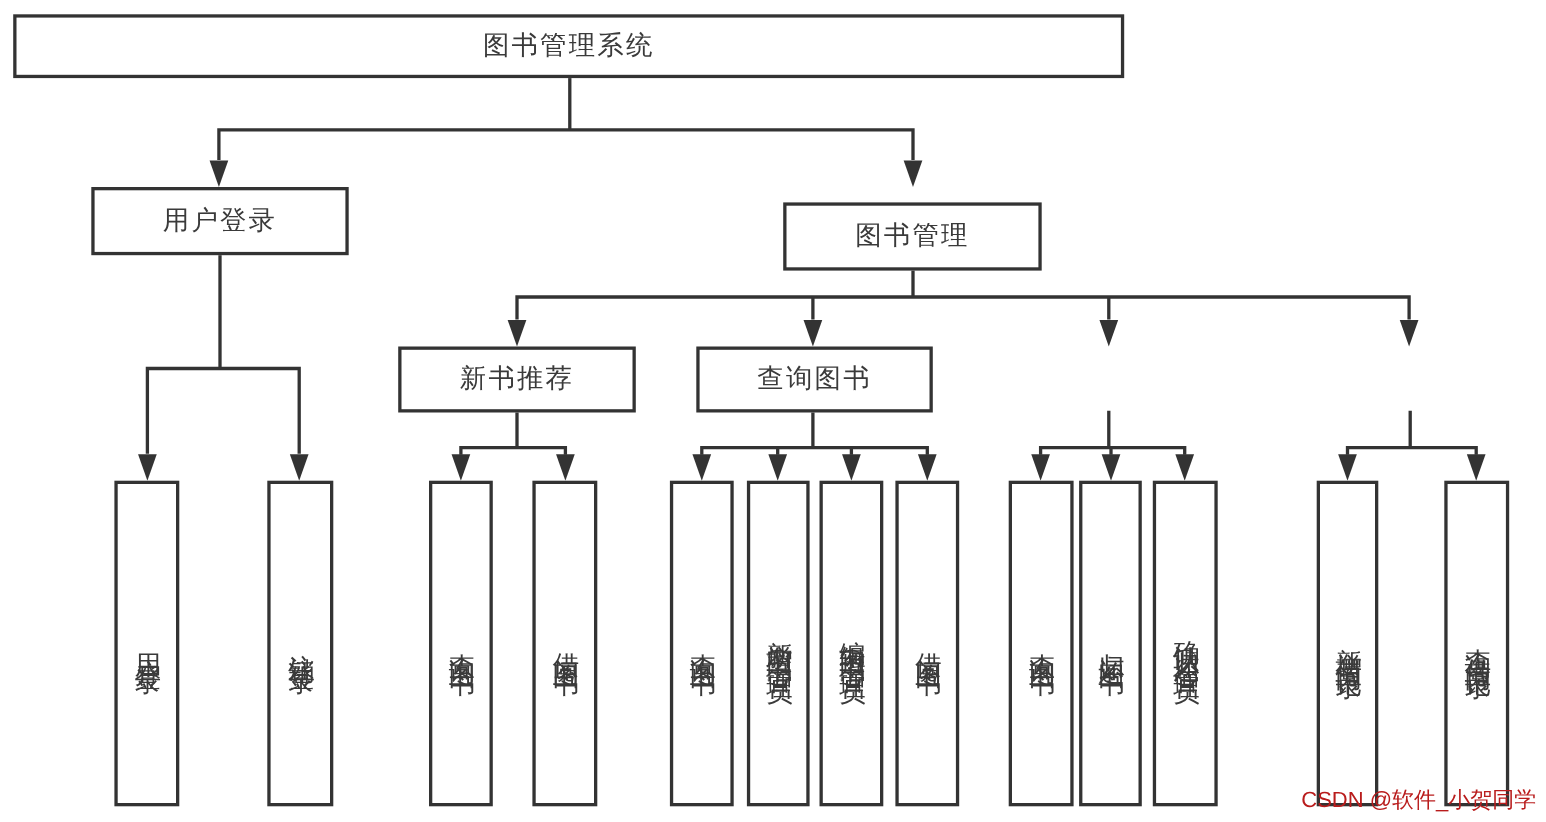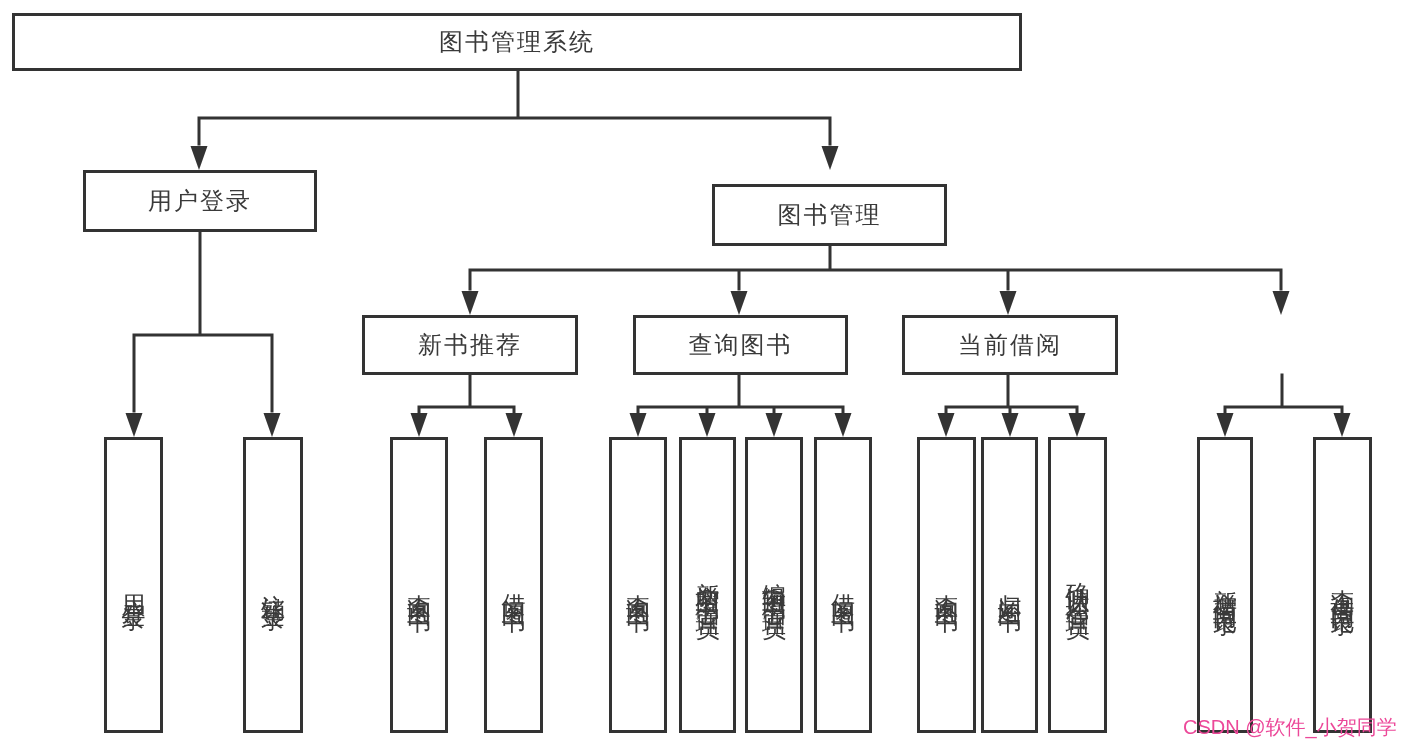--- a/index.html
+++ b/index.html
@@ -38,21 +38,21 @@
     text-orientation: mixed;
     letter-spacing: 5px;
     white-space: normal;
     line-height: 1;
   }
   .watermark {
     position: absolute;
     left: 1183px;
     top: 714px;
     font-size: 20px;
-    color: #ec4899;
+    color: #b91c1c;
     white-space: nowrap;
     z-index: 5;
   }
 </style>
 </head>
 <body>
 
 <div class="canvas">
 
   <svg class="connectors" viewBox="0 0 1405 747" xmlns="http://www.w3.org/2000/svg">
@@ -97,23 +97,20 @@
   <div class="box" style="left:712px; top:184px; width:235px; height:62px;">
     <span class="label">图书管理</span>
   </div>
 
   <div class="box" style="left:362px; top:315px; width:216px; height:60px;">
     <span class="label">新书推荐</span>
   </div>
   <div class="box" style="left:633px; top:315px; width:215px; height:60px;">
     <span class="label">查询图书</span>
   </div>
-  <div class="box" style="left:902px; top:315px; width:216px; height:60px;">
-    <span class="label">当前借阅</span>
-  </div>
 
   <div class="box vbox" style="left:104px; top:437px; width:59px; height:296px;">
     <span class="label">用户登录</span>
   </div>
   <div class="box vbox" style="left:243px; top:437px; width:60px; height:296px;">
     <span class="label">注销登录</span>
   </div>
 
   <div class="box vbox" style="left:390px; top:437px; width:58px; height:296px;">
     <span class="label">查询图书</span>

